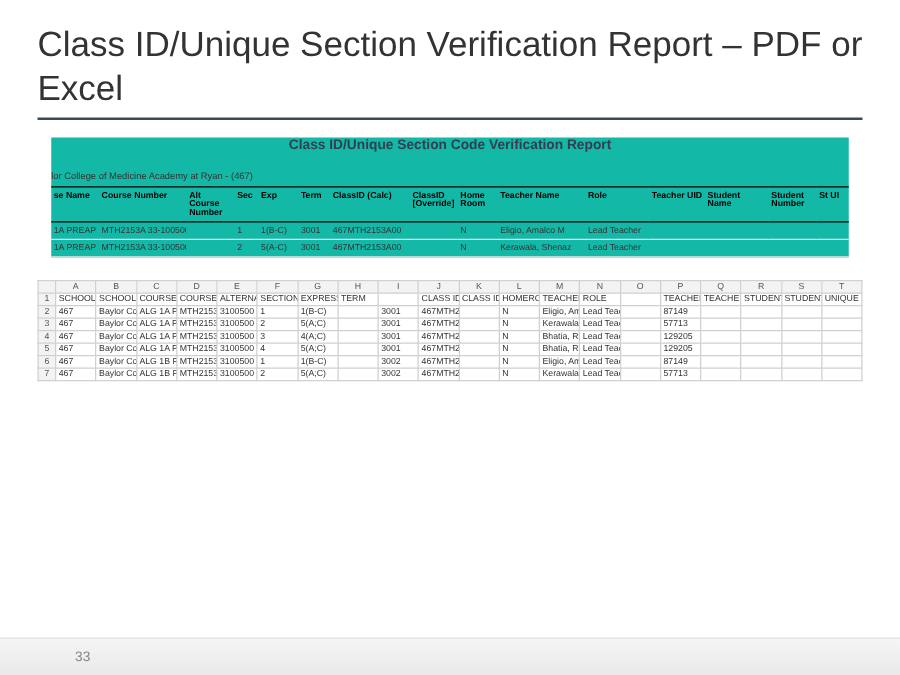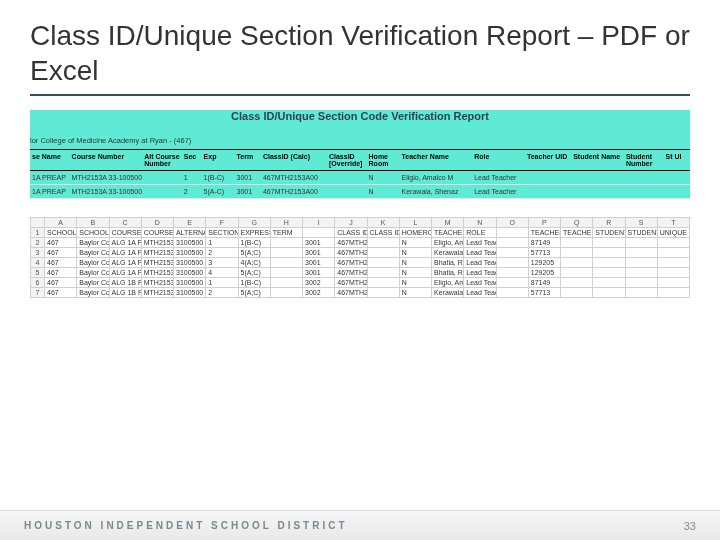--- a/index.html
+++ b/index.html
@@ -17,23 +17,23 @@
     color: #333;
     margin: 18px 0 0 30px;
     line-height: 1.25;
     font-weight: 400;
   }
   .title-underline {
     border-bottom: 2px solid #3b4a5a;
     margin: 6px 30px 14px 30px;
   }
   .report-area {
-    margin: 0 30px;
+    margin: 0 41px;
     font-size: 7px;
-    background: #5eead4;
+    background: #14b8a6;
   }
   .report-title {
     text-align: center;
     font-weight: 700;
     color: #333e50;
     font-size: 11px;
   }
   .report-date {
     text-align: center;
     font-size: 9px;
@@ -400,15 +400,14 @@
           <td></td>
           <td></td>
           <td></td>
           <td></td>
         </tr>
       </tbody>
   </table>
 </div>
 
 <div class="footer">
-  <div class="footer-brand">HOUSTON INDEPENDENT SCHOOL DISTRICT</div>
   <div class="footer-page">33</div>
 </div>
 
 </body></html>

